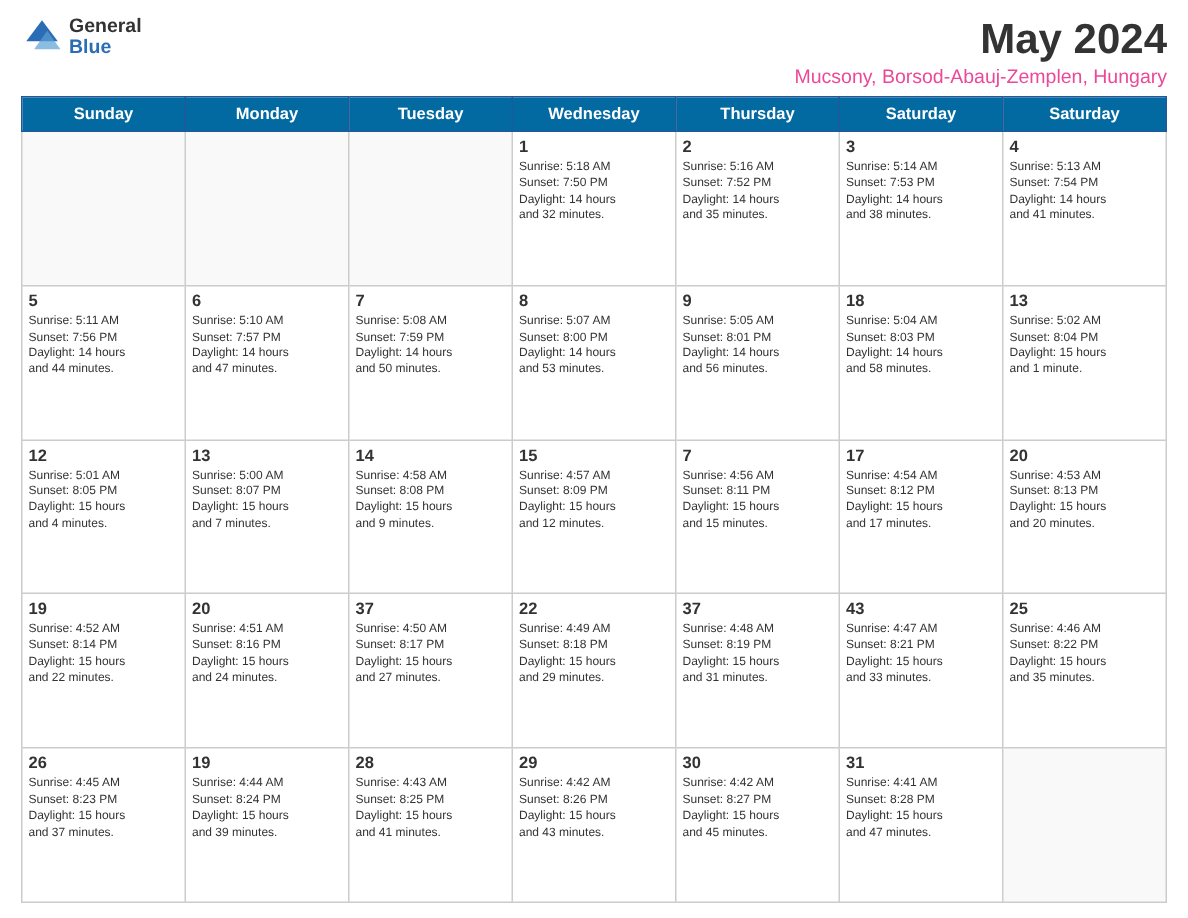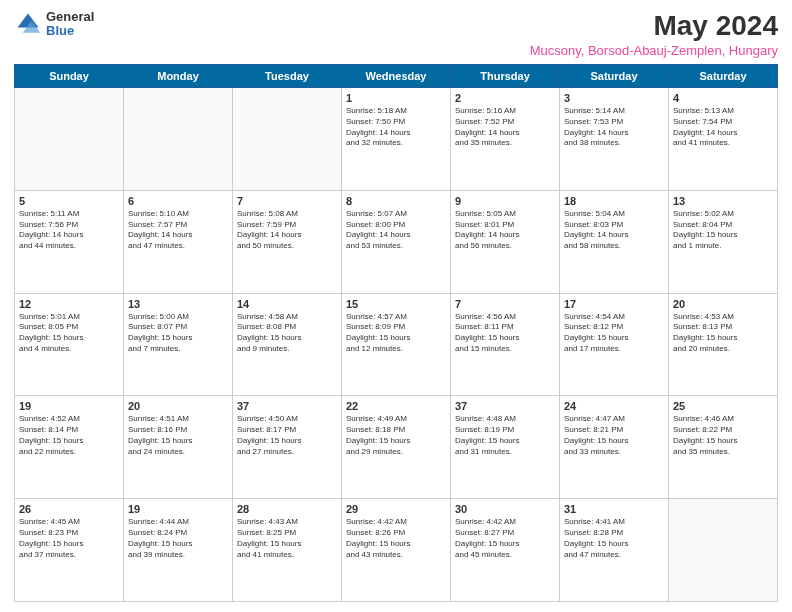--- a/index.html
+++ b/index.html
@@ -231,21 +231,21 @@
           </td>
           <td>
             <div class="day-num">22</div>
             <div class="day-info">Sunrise: 4:49 AM<br>Sunset: 8:18 PM<br>Daylight: 15 hours<br>and 29 minutes.</div>
           </td>
           <td>
             <div class="day-num">37</div>
             <div class="day-info">Sunrise: 4:48 AM<br>Sunset: 8:19 PM<br>Daylight: 15 hours<br>and 31 minutes.</div>
           </td>
           <td>
-            <div class="day-num">24</div>
+            <div class="day-num">43</div>
             <div class="day-info">Sunrise: 4:47 AM<br>Sunset: 8:21 PM<br>Daylight: 15 hours<br>and 33 minutes.</div>
           </td>
           <td>
             <div class="day-num">25</div>
             <div class="day-info">Sunrise: 4:46 AM<br>Sunset: 8:22 PM<br>Daylight: 15 hours<br>and 35 minutes.</div>
           </td>
         </tr>
         <tr>
           <td>
             <div class="day-num">26</div>

